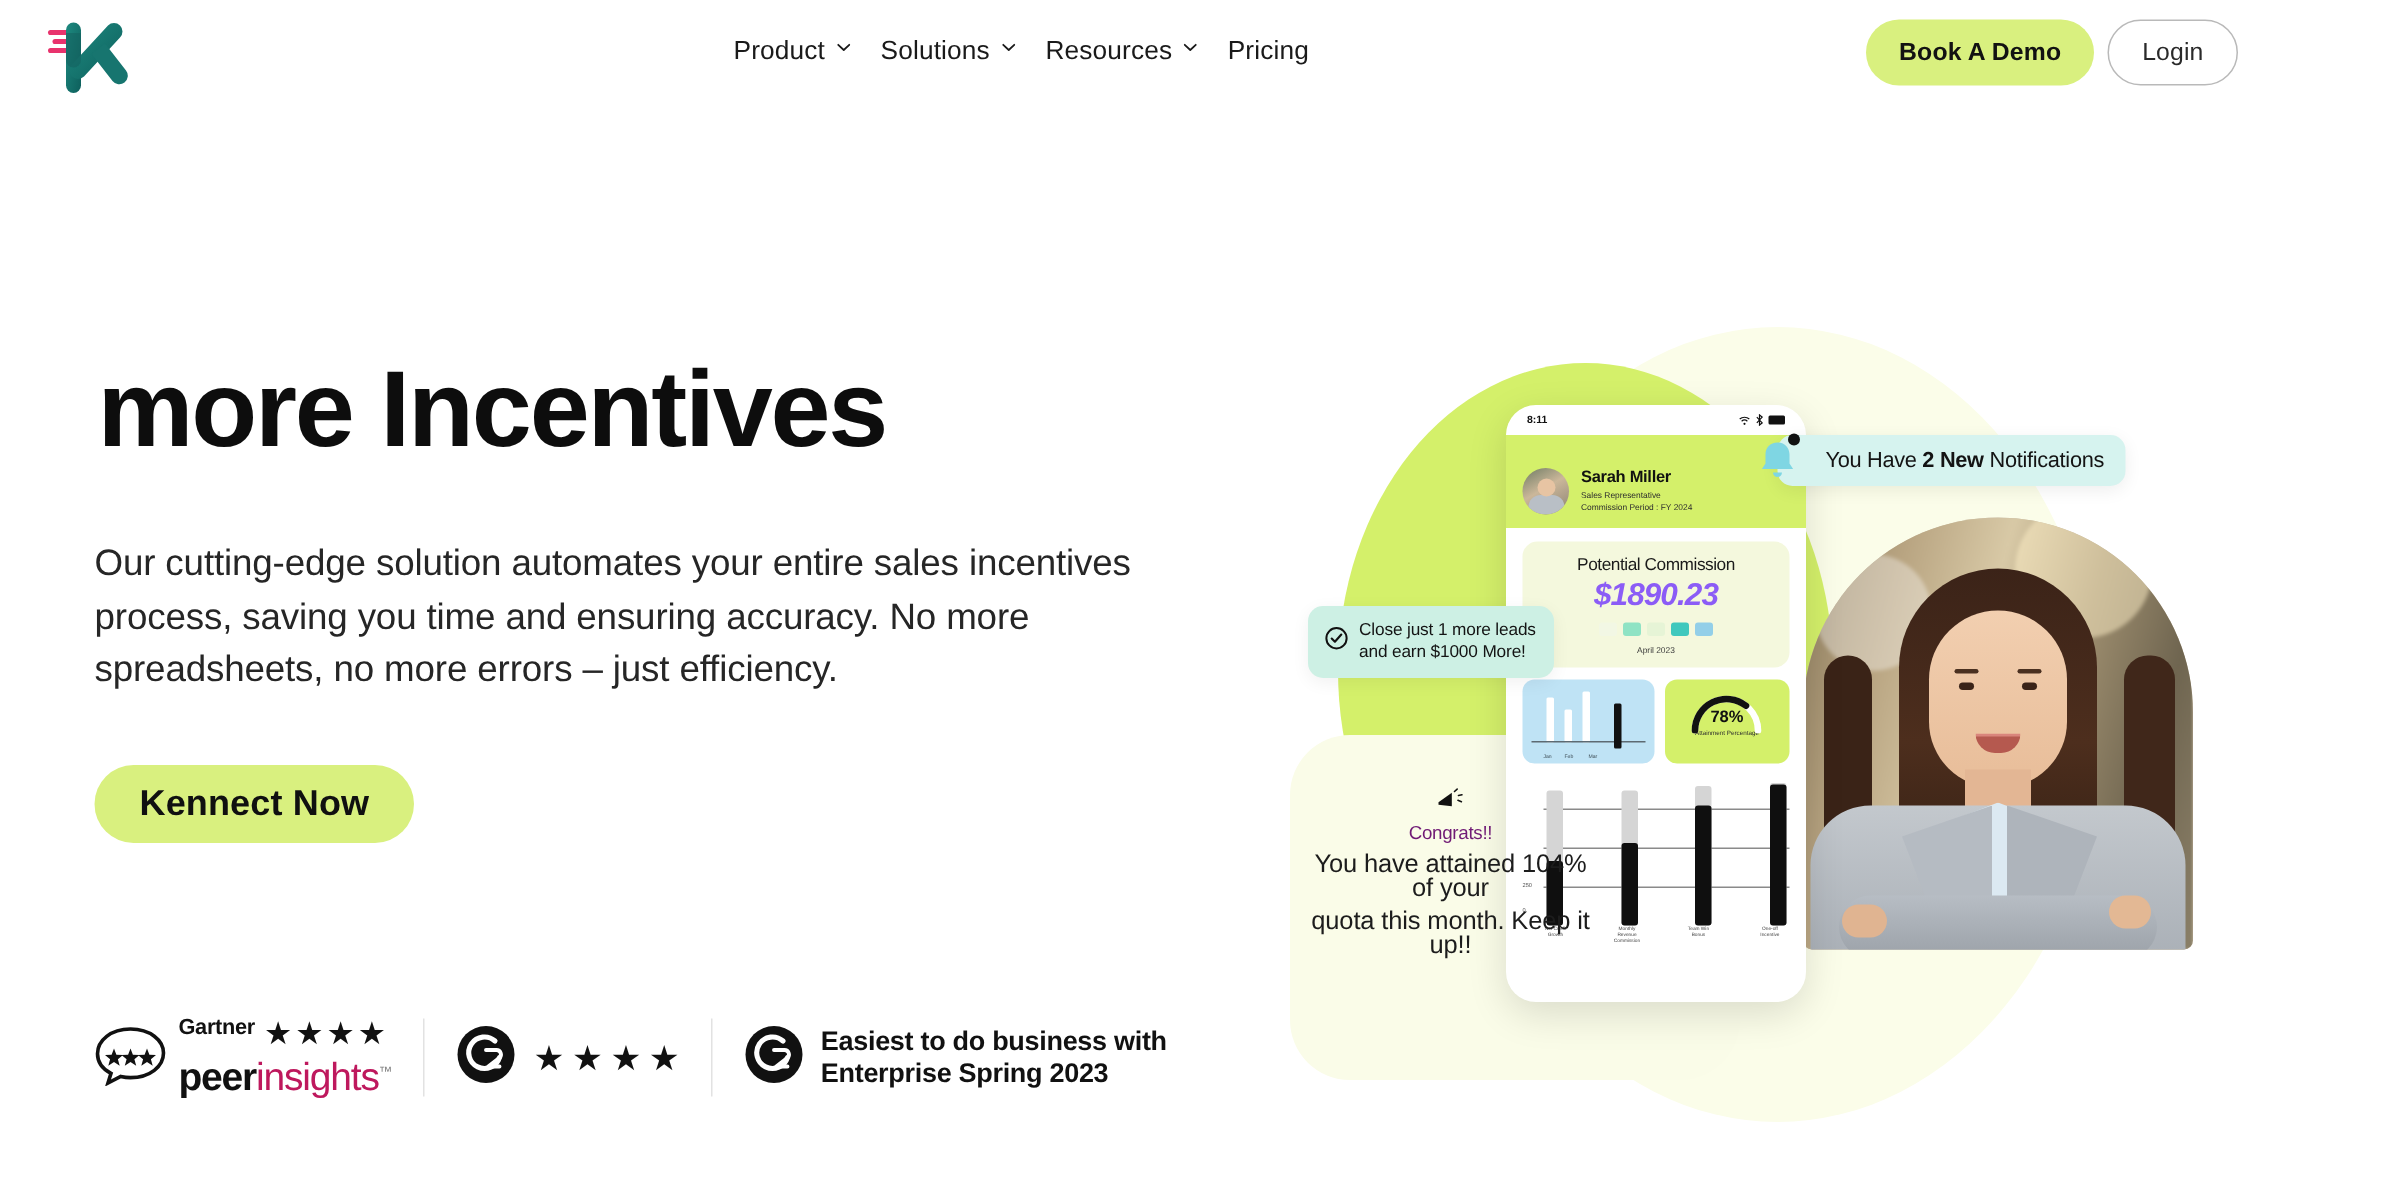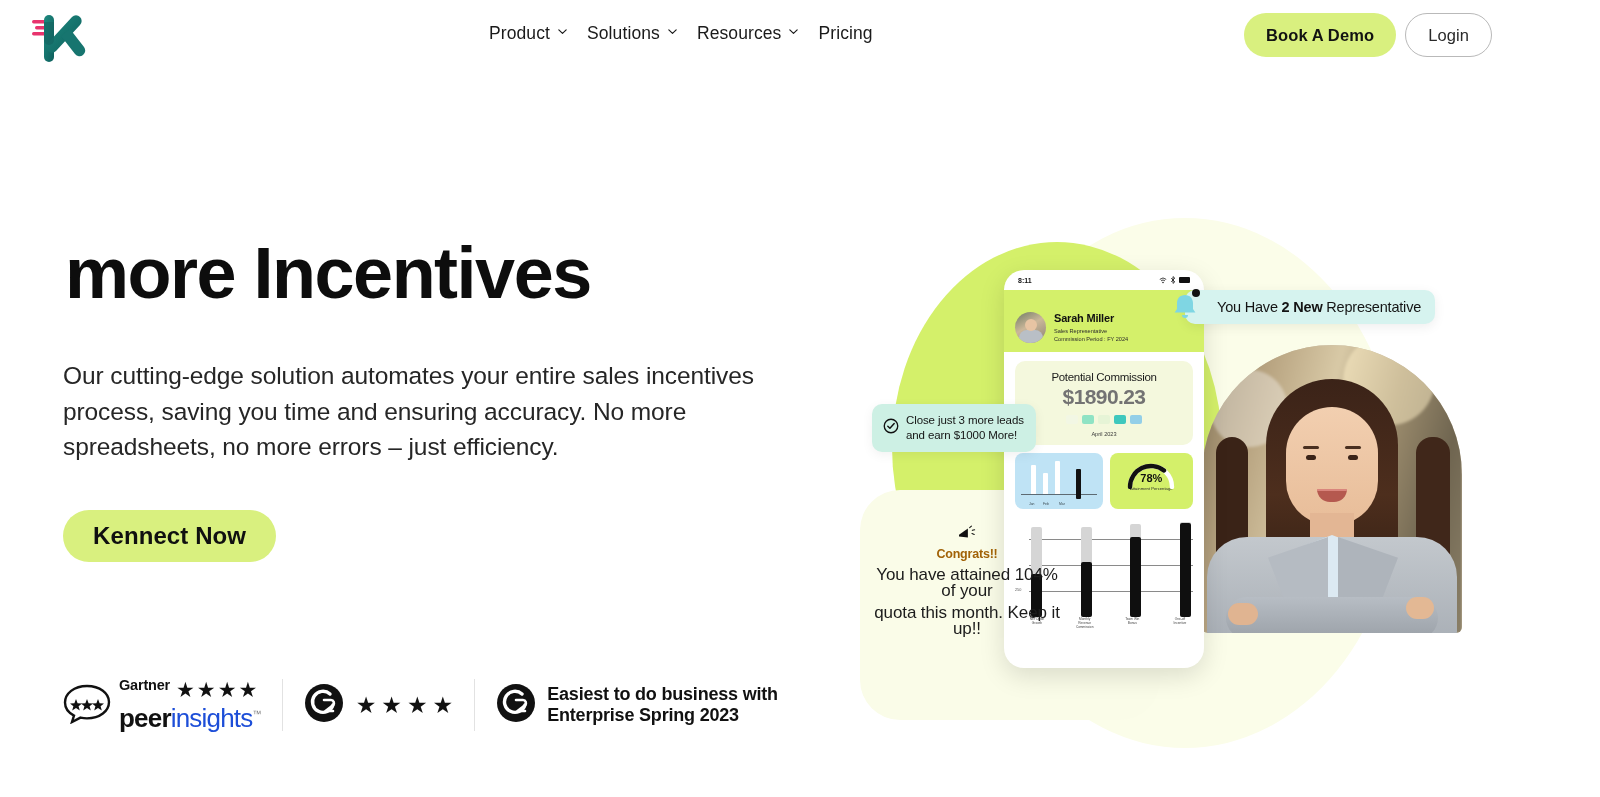--- a/index.html
+++ b/index.html
@@ -89,21 +89,21 @@
   }
   .badge { display: flex; align-items: center; height: 66px; }
   .badge-sep { width: 1px; height: 52px; background: #e2e2e2; margin: 0 21px; }
   .gartner-txt { margin-left: 8px; }
   .gartner-row1 { display: flex; align-items: flex-start; gap: 6px; }
   .gartner-word { font-size: 14.5px; font-weight: 700; color: #111; letter-spacing: -.2px; position: relative; top: -2px;}
   .stars { display:flex; align-items:center; gap:2px; line-height:1; }
   .star { color:#111; }
   .peer { font-size: 26px; letter-spacing: -.8px; line-height: 26px; margin-top: 1px; }
   .peer b { font-weight: 700; color:#111; }
-  .peer i { font-style: normal; font-weight: 400; color:#1d4ed8; }
+  .peer i { font-style: normal; font-weight: 400; color:#be185d; }
   .peer sup { font-size: 9px; color:#7b7b7b; vertical-align: super; }
   .g2-stars { display:flex; align-items:center; gap:5px; margin-left: 12px; }
   .g2-text { margin-left: 11px; font-size: 18px; font-weight: 700; color:#111; line-height: 21.5px; letter-spacing: -.2px;}
 
   
   .hero-right { position: absolute; left: 830px; top: 170px; width: 740px; height: 580px; }
   .blob-lime {
     position: absolute; left: 62px; top: 72px;
     width: 330px; height: 410px; border-radius: 50%;
     background: #d4f06a;
@@ -216,21 +216,21 @@
   }
   .p-name { font-size: 11px; font-weight: 800; color:#111; letter-spacing:-.2px; line-height:13px;}
   .p-role { font-size: 5.6px; color:#2d2d2d; line-height: 8px; margin-top:2px;}
   .p-period { font-size: 5.6px; color:#2d2d2d; line-height: 8px;}
 
   .comm-card {
     margin: 9px 11px 0; background:#f4f8dd; border-radius: 10px;
     padding: 10px 8px 8px; text-align:center;
   }
   .comm-title { font-size: 11.5px; color:#1b1b1b; letter-spacing:-.3px;}
-  .comm-value { font-size: 21px; font-weight: 700; color:#737373; letter-spacing:-.6px; margin-top:2px;}
+  .comm-value { font-size: 21px; font-weight: 700; color:#8b5cf6; letter-spacing:-.6px; margin-top:2px;font-style:italic;}
   .swatches { display:flex; justify-content:center; gap:4px; margin-top:6px;}
   .sw { width:12px; height:9px; border-radius:2px;}
   .comm-month { font-size: 5.6px; color:#3a3a3a; margin-top:7px;}
 
   .mini-row { display:flex; gap:7px; margin: 8px 11px 0; }
   .mini-bar {
     flex: 1.05; background:#bfe3f5; border-radius:8px; height:56px; position:relative; overflow:hidden;
   }
   .mb-bar { position:absolute; bottom:14px; width:5px; background:#ffffff; border-radius:1px;}
   .mb-axis { position:absolute; left:6px; right:6px; bottom:14px; height:1px; background:#5d6a72;}
@@ -275,21 +275,21 @@
     background: #cdf0e4; border-radius: 10px;
     padding: 9px 12px 9px 34px;
     font-size: 11.5px; color:#141414; line-height:15px; letter-spacing:-.1px;
     box-shadow: 0 3px 12px rgba(0,0,0,.06);
   }
   .check-ic { position:absolute; left:11px; top: 50%; transform:translateY(-50%); }
   .float-congrats {
     position: absolute; left: 42px; top: 355px;
     width: 190px; text-align:center;
   }
-  .congrats-title { font-size: 12.5px; font-weight: 700; color:#a16207; letter-spacing:-.2px;}
+  .congrats-title { font-size: 12.5px; font-weight: 400; color:#701a75; letter-spacing:-.2px;}
   .congrats-body { font-size: 17px; color:#1c1c1c; line-height:16px; margin-top:6px; letter-spacing:-.1px;}
   .mega { display:block; margin: 0 auto 2px; }
 </style>
 </head>
 <body>
 
 <div class="page">
 
   <div class="header">
 
@@ -532,38 +532,38 @@
         <div class="bc-lbls">
           <span class="bc-lbl">Net Credit Growth</span>
           <span class="bc-lbl">Monthly Revenue Commission</span>
           <span class="bc-lbl">Team Win Bonus</span>
           <span class="bc-lbl">One-off Incentive</span>
         </div>
       </div>
     </div>
 
     <div class="float-notif">
-      <span>You Have </span><b>2 New</b><span> Representative</span>
+      <span>You Have </span><b>2 New</b><span> Notifications</span>
     </div>
     <div class="bell-wrap">
       <svg width="30" height="34" viewBox="0 0 30 34">
         <path d="M15 5 C10 5 7 8.6 7 13 v6 l-2.4 3.6 h20.8 L23 19 v-6 C23 8.6 20 5 15 5 Z" fill="#7fd6e3"></path>
         <path d="M12 25 a3 3 0 0 0 6 0 Z" fill="#7fd6e3"></path>
       </svg>
       <span class="bell-badge"></span>
     </div>
 
     <div class="float-leads">
       <span class="check-ic">
         <svg width="16" height="16" viewBox="0 0 18 18">
           <circle cx="9" cy="9" r="7.6" fill="none" stroke="#111" stroke-width="1.5"></circle>
           <path d="M5.4 9.2 L7.8 11.6 L12.6 6.2" fill="none" stroke="#111" stroke-width="1.6" stroke-linecap="round" stroke-linejoin="round"></path>
         </svg>
       </span>
-      <div>Close just 3 more leads</div>
+      <div>Close just 1 more leads</div>
       <div>and earn $1000 More!</div>
     </div>
 
     <div class="float-congrats">
       <span class="mega">
         <svg width="22" height="16" viewBox="0 0 24 18">
           <path d="M3 11 L13 4 L13 14 L3 13 Z" fill="#111"></path>
           <path d="M15 3 l2 -1.8 M18 6 l2.6 -.6 M17.6 9.6 l2.6 1" stroke="#111" stroke-width="1.2" stroke-linecap="round"></path>
         </svg>
       </span>

